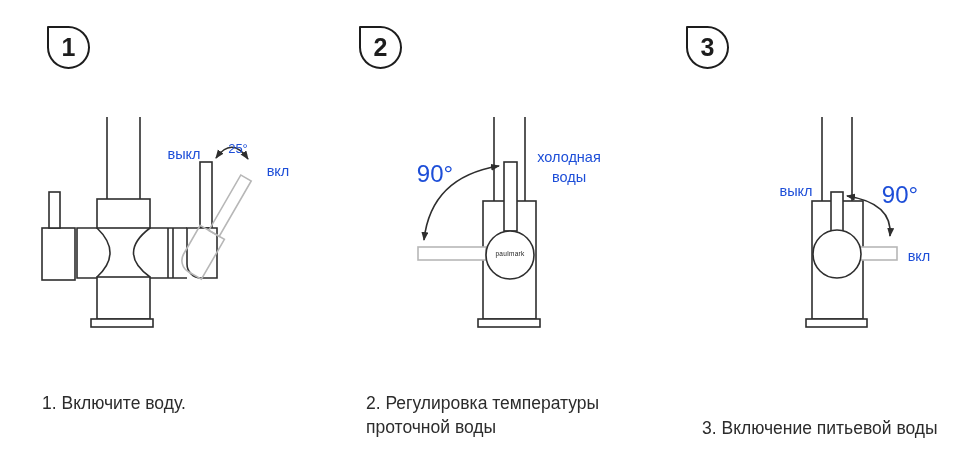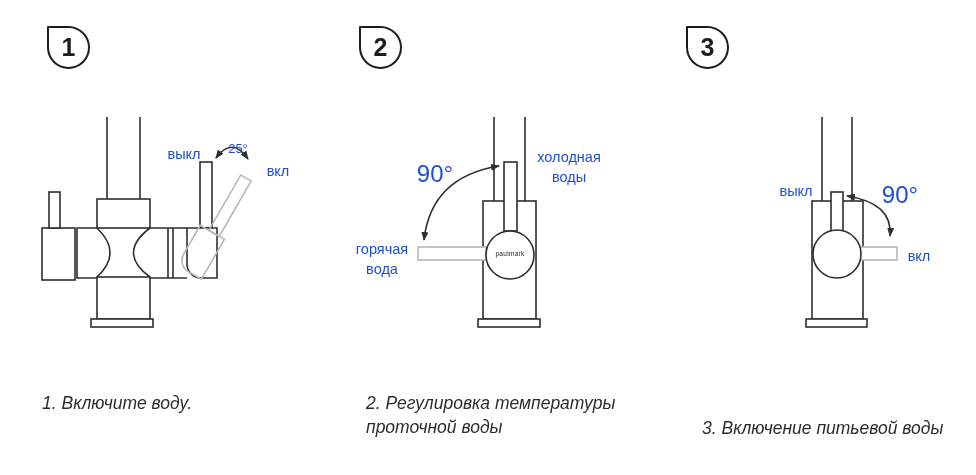--- a/index.html
+++ b/index.html
@@ -29,21 +29,21 @@
   .cold{left:529px;top:147px;width:80px;}
   .hot{left:345px;top:239px;width:74px;}
   .logo{
     position:absolute;left:487px;top:250px;width:46px;text-align:center;
     font-size:6.5px;letter-spacing:.3px;color:#1a1a1a;
   }
   .off3{left:772px;top:181px;width:48px;}
   .ang3{left:878px;top:185px;width:44px;}
   .on3{left:897px;top:246px;width:44px;}
   .caption{
-    position:absolute;top:392px;font-size:17.5px;color:#2c2c2c;line-height:1.35;font-style:italic;
+    position:absolute;top:392px;font-size:17.5px;color:#2c2c2c;line-height:1.35;
   }
   .cap1{left:42px;}
   .cap2{left:366px;width:272px;}
   .cap3{left:702px;margin-top:25px;}
 </style>
 </head>
 <body>
 
 <div class="canvas">
 
@@ -98,21 +98,20 @@
   <div class="badge badge-1">1</div>
   <div class="badge badge-2">2</div>
   <div class="badge badge-3">3</div>
 
   <div class="lbl off1">выкл</div>
   <div class="lbl ang1">25°</div>
   <div class="lbl on1">вкл</div>
 
   <div class="lbl deg ang2">90°</div>
   <div class="lbl cold">холодная воды</div>
-  <div class="lbl hot">горячая вода</div>
   <div class="logo">paulmark</div>
 
   <div class="lbl off3">выкл</div>
   <div class="lbl deg ang3">90°</div>
   <div class="lbl on3">вкл</div>
 
   <div class="caption cap1">1. Включите воду.</div>
   <div class="caption cap2">2. Регулировка температуры проточной воды</div>
   <div class="caption cap3">3. Включение питьевой воды</div>
 

